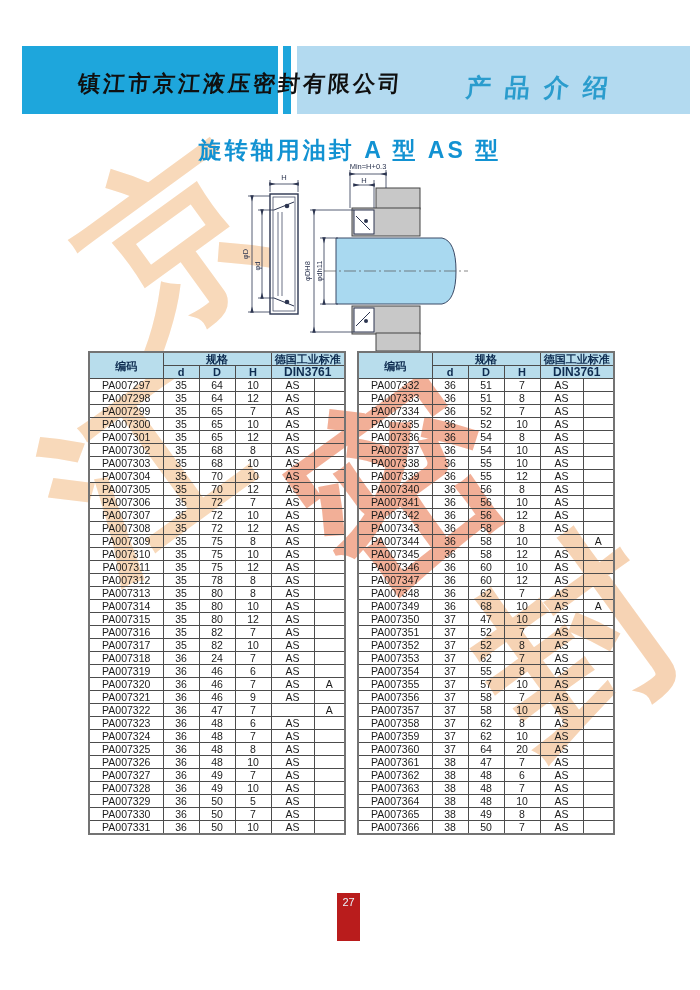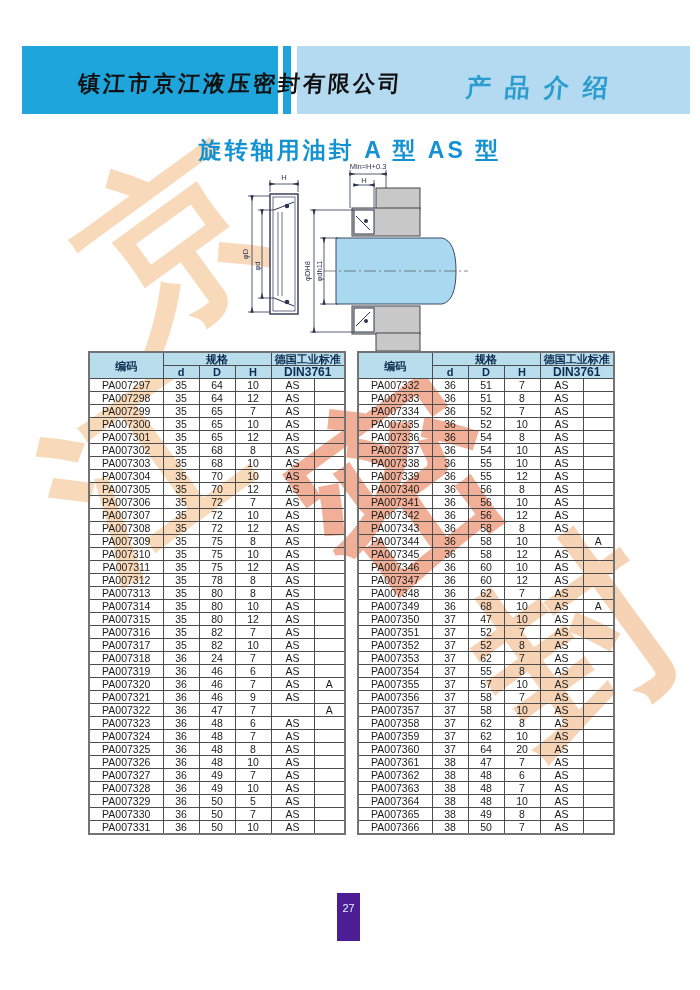--- a/index.html
+++ b/index.html
@@ -36,22 +36,22 @@
   .spec-table{position:absolute;top:351px;width:256px;border-collapse:collapse;table-layout:fixed;
            z-index:2;border:2px solid #737373;background:transparent;font-size:10.5px;color:#1b1b1b}
   .t-left{left:88px}
   .t-right{left:357px}
   .spec-table th,.spec-table td{border:1px solid #4c4c4c;padding:0;text-align:center;
            height:12.8px;line-height:12px;overflow:hidden;white-space:nowrap}
   .spec-table thead th{background:#b8ddec;color:#0e2c50;font-weight:bold;font-size:11px}
   .spec-table thead th.din-sub{font-weight:bold;font-size:12px}
 
   
-  .page-tab{position:absolute;left:337px;top:893px;width:23px;height:48px;background:#4c1d95;
-           z-index:2;color:#eaf5fc;font-size:11px;text-align:center;padding-top:9px}
+  .page-tab{position:absolute;left:337px;top:893px;width:23px;height:48px;background:#b91c1c;
+           z-index:2;color:#eaf5fc;font-size:11px;text-align:center;padding-top:3px}
 </style>
 </head>
 <body>
 
 <div class="watermark">
   <span class="wm-1">京</span>
   <span class="wm-2">江</span>
   <span class="wm-3">密</span>
   <span class="wm-4">封</span>
 </div>

